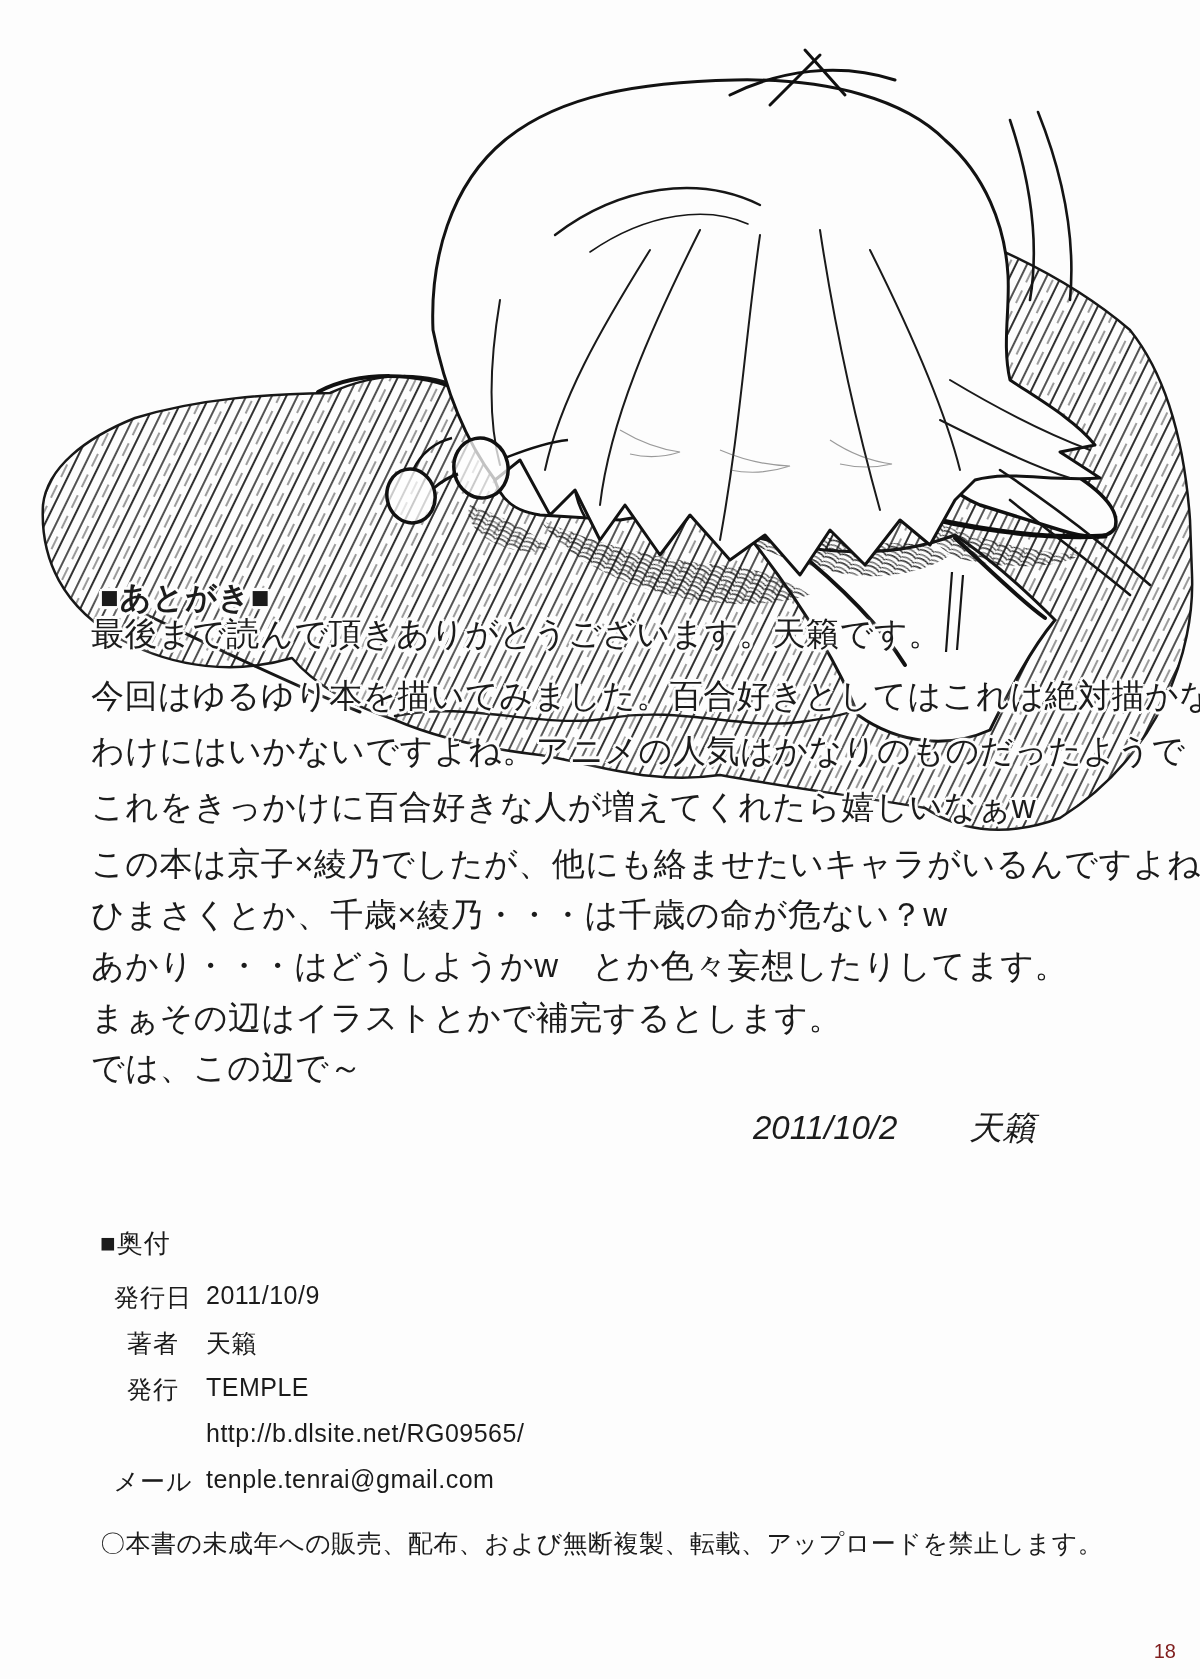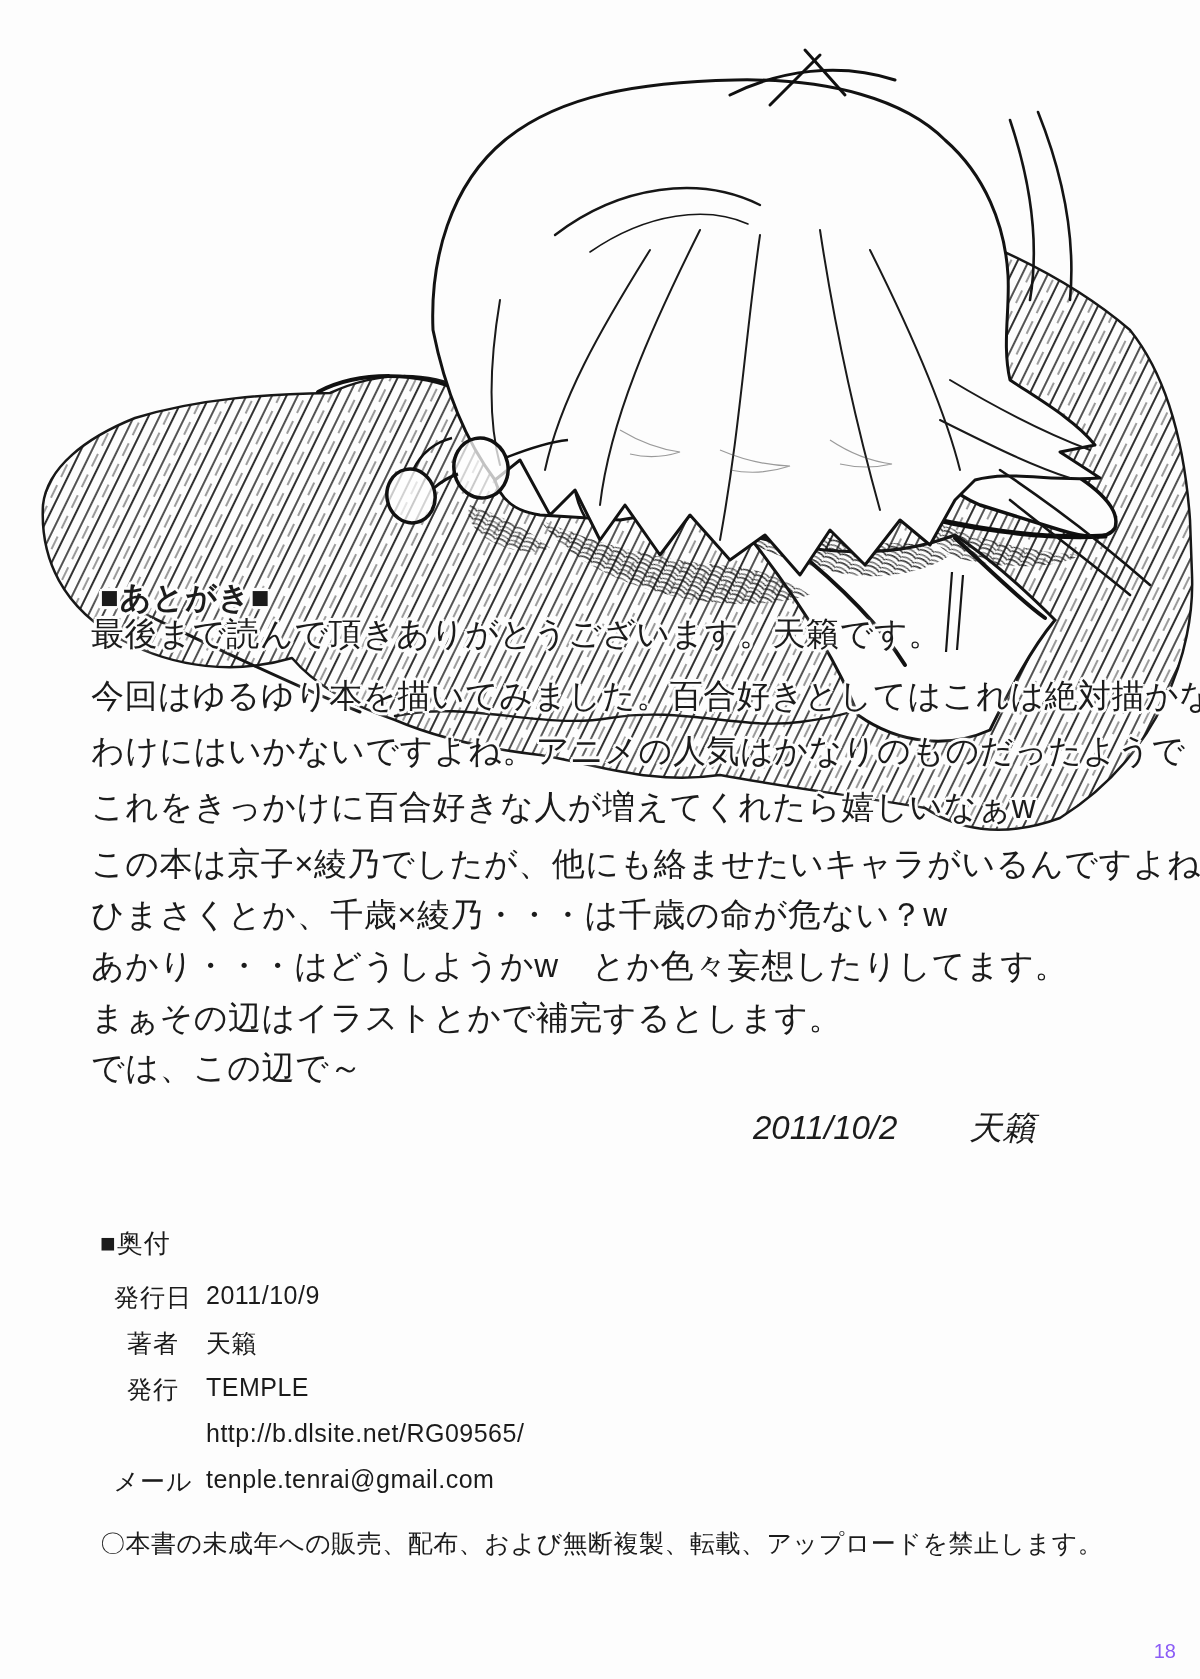--- a/index.html
+++ b/index.html
@@ -35,21 +35,21 @@
   #colophon{position:absolute;left:100px;top:1226px;z-index:3;}
   .col-heading{font-size:26px;font-weight:normal;letter-spacing:1px;margin:0 0 20px 0;}
   .col-row{display:flex;font-size:25px;height:46px;align-items:flex-start;letter-spacing:1px;text-align:center;}
   .col-label{width:106px;flex:0 0 106px;}
   .col-value{letter-spacing:0.5px;}
   .col-notice{
     font-size:25px;margin-top:16px;letter-spacing:0.5px;white-space:nowrap;
   }
   #page-num{
     position:absolute;right:24px;bottom:16px;z-index:3;
-    font-size:20px;color:#8b5cf6;
+    font-size:20px;color:#7f1d1d;
   }
 </style>
 </head>
 <body>
 
 <div id="page">
 
   <svg id="sketch" width="1200" height="1130" viewBox="0 0 1200 1130" aria-hidden="true">
     <defs>
       <pattern id="hatch" width="23" height="23" patternUnits="userSpaceOnUse" patternTransform="rotate(26)">

